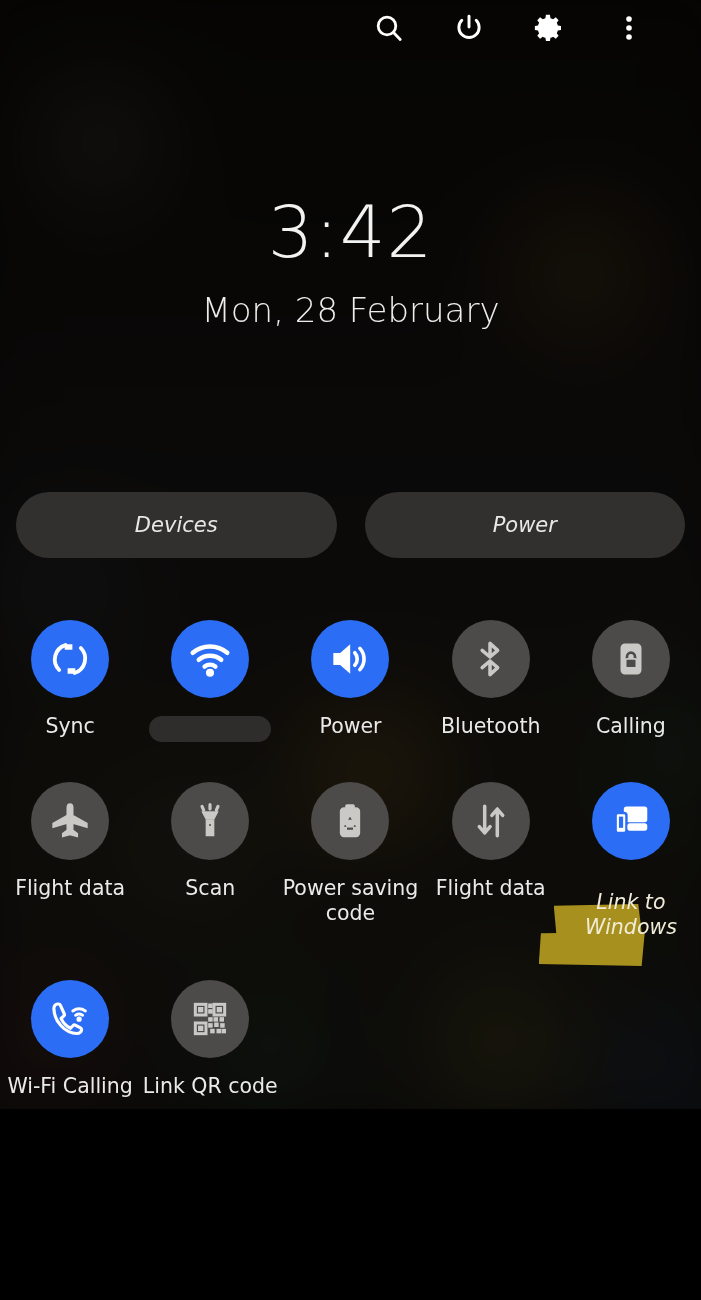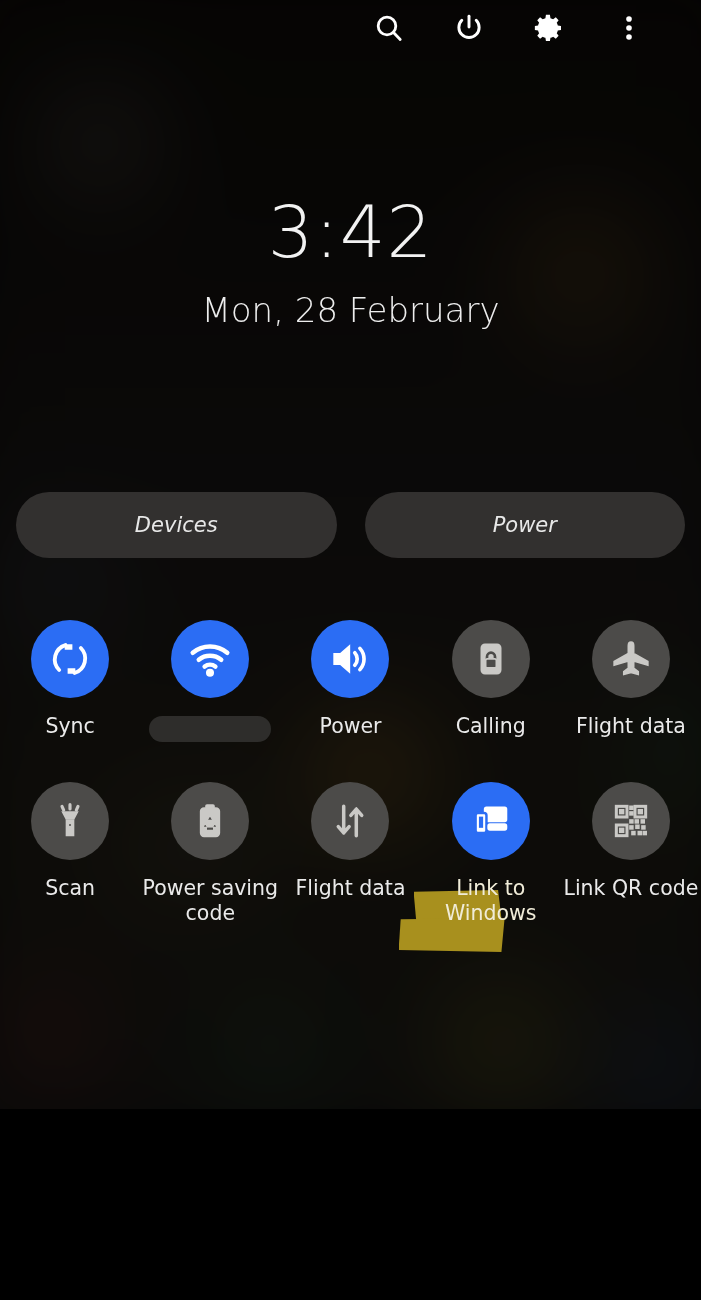--- a/index.html
+++ b/index.html
@@ -202,20 +202,28 @@
             <path d="M3.4 9.2h3.4L11.6 5v14L6.8 14.8H3.4z" fill="#fff"></path>
             <path d="M14.6 8.6a5 5 0 0 1 0 6.8" fill="none" stroke="#fff" stroke-width="2" stroke-linecap="round"></path>
             <path d="M17.4 6.2a8.6 8.6 0 0 1 0 11.6" fill="none" stroke="#fff" stroke-width="2" stroke-linecap="round"></path>
           </svg>
         </div>
         <div class="tlabel">Power</div>
       </div>
       <div class="tile">
         <div class="tcircle off">
           <svg viewBox="0 0 24 24" width="40" height="40">
+            <path d="M11.4 2.6v8.2l4.6-4L11.4 2.6zm0 10.6v8.2l4.6-4.2-4.6-4zM11.4 10.8 6.7 6.8M11.4 13.2 6.7 17.2" fill="none" stroke="#cac9c6" stroke-width="2.1" stroke-linejoin="round" stroke-linecap="round"></path>
+          </svg>
+        </div>
+        <div class="tlabel">Bluetooth</div>
+      </div>
+      <div class="tile">
+        <div class="tcircle off">
+          <svg viewBox="0 0 24 24" width="40" height="40">
             <rect x="6.2" y="3.2" width="11.6" height="17.6" rx="2.2" fill="#cac9c6"></rect>
             <path d="M9.6 12.4v-1.8a2.4 2.4 0 0 1 4.8 0v1.8" fill="none" stroke="#4c4b49" stroke-width="1.6"></path>
             <rect x="8.8" y="11.9" width="6.4" height="5.4" rx="1" fill="#4c4b49"></rect>
           </svg>
         </div>
         <div class="tlabel">Calling</div>
       </div>
       <div class="tile">
         <div class="tcircle off">
           <svg viewBox="0 0 24 24" width="42" height="42">
@@ -257,25 +265,36 @@
       </div>
       <div class="tile">
         <div class="tcircle on">
           <svg viewBox="0 0 24 24" width="42" height="42">
             <rect x="8.4" y="4.2" width="12.4" height="8" rx="1" fill="#fff"></rect>
             <rect x="3.2" y="7.4" width="6.2" height="11.4" rx="1.4" fill="#fff" stroke="#2b6df4" stroke-width="1.4"></rect>
             <rect x="10.4" y="13.8" width="10.4" height="3.2" rx="1" fill="#fff"></rect>
             <rect x="4.6" y="9" width="3.4" height="7.4" fill="#2b6df4"></rect>
           </svg>
         </div>
-        <div style="position: relative; margin-top: 16px;">
+        <div style="position: relative; margin-top: 30px; font-style: italic;">
           <span class="hlmark l1"></span>
           <span class="hlmark l2"></span>
           <div class="tlabel hl" style="margin-top: 0px;">Link to Windows</div>
         </div>
+      </div>
+      <div class="tile">
+        <div class="tcircle on">
+          <svg viewBox="0 0 24 24" width="42" height="42">
+            <path d="M4.8 3.4c-1 0-2 1.2-2 2.6 0 7.3 6.5 14.3 13.2 14.3 1.4 0 2.6-1.1 2.6-2.2 0-.4-.2-.8-.6-1l-3-1.6a1 1 0 0 0-1.2.2l-1.5 1.6c-2.2-1-4.4-3.3-5.4-5.6l1.6-1.5a1 1 0 0 0 .2-1.2L6.6 4.3a1.2 1.2 0 0 0-1.1-.9z" fill="none" stroke="#fff" stroke-width="1.8" stroke-linejoin="round"></path>
+            <path d="M13.6 7.4a6.4 6.4 0 0 1 7.2 0" fill="none" stroke="#fff" stroke-width="1.7" stroke-linecap="round"></path>
+            <path d="M15.2 9.8a3.8 3.8 0 0 1 4 0" fill="none" stroke="#fff" stroke-width="1.7" stroke-linecap="round"></path>
+            <circle cx="17.2" cy="12.1" r="1" fill="#fff"></circle>
+          </svg>
+        </div>
+        <div class="tlabel">Wi-Fi Calling</div>
       </div>
       <div class="tile">
         <div class="tcircle off">
           <svg viewBox="0 0 24 24" width="40" height="40">
             <rect x="3.2" y="3.2" width="6.4" height="6.4" fill="none" stroke="#cac9c6" stroke-width="1.8"></rect>
             <rect x="14.4" y="3.2" width="6.4" height="6.4" fill="none" stroke="#cac9c6" stroke-width="1.8"></rect>
             <rect x="3.2" y="14.4" width="6.4" height="6.4" fill="none" stroke="#cac9c6" stroke-width="1.8"></rect>
             <rect x="5.3" y="5.3" width="2.2" height="2.2" fill="#cac9c6"></rect>
             <rect x="16.5" y="5.3" width="2.2" height="2.2" fill="#cac9c6"></rect>
             <rect x="5.3" y="16.5" width="2.2" height="2.2" fill="#cac9c6"></rect>

